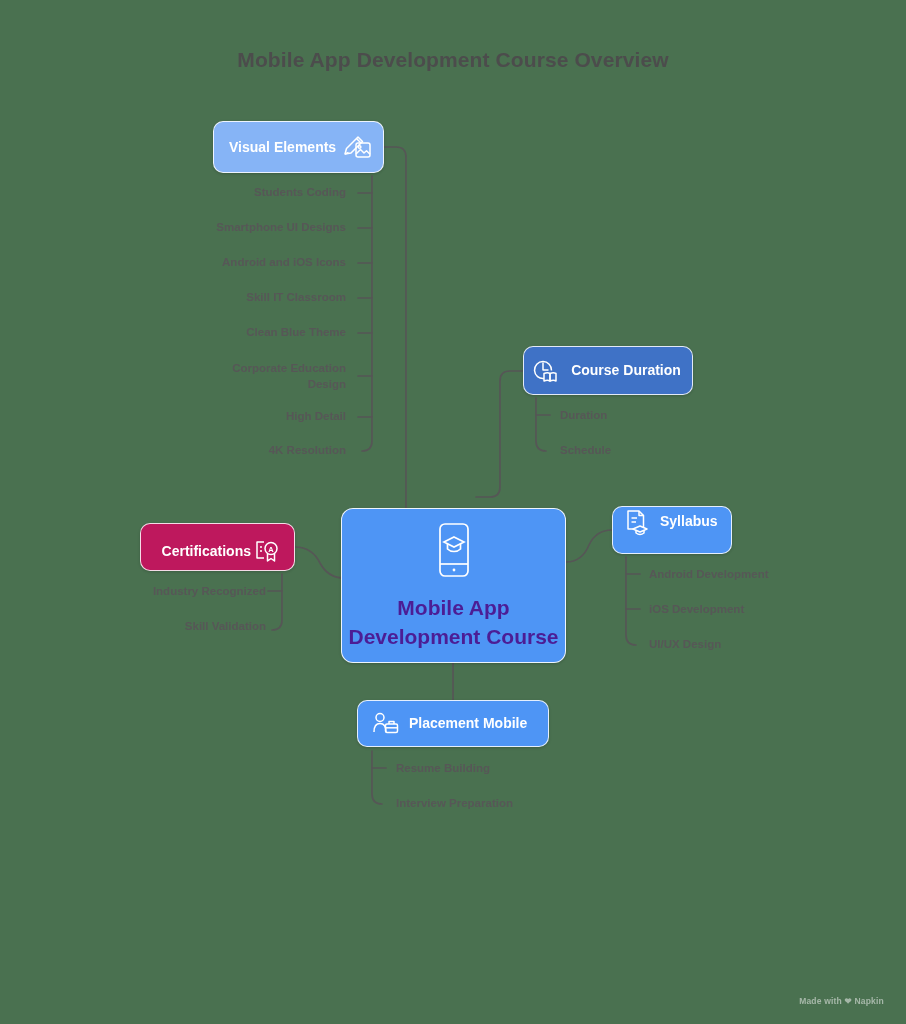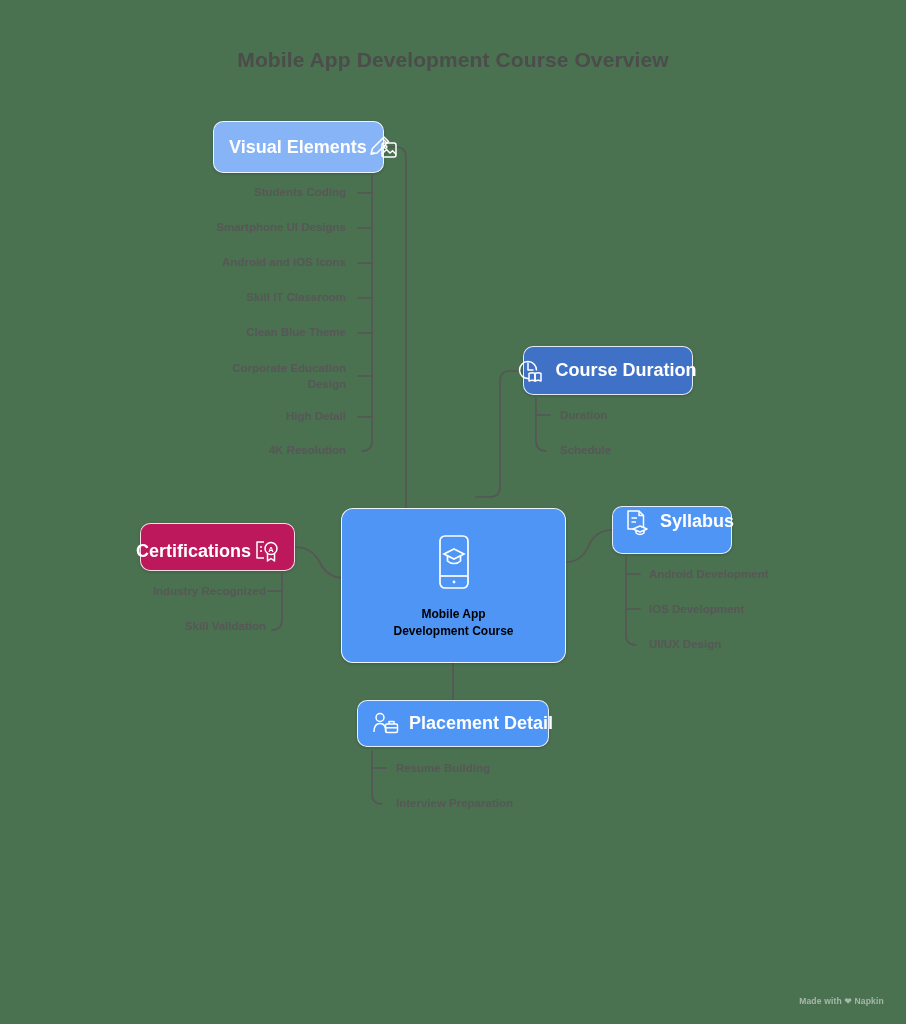--- a/index.html
+++ b/index.html
@@ -48,21 +48,21 @@
     display: flex;
     align-items: center;
     border-radius: 10px;
     color: #ffffff;
     font-weight: bold;
     box-shadow: 0 1px 3px rgba(0,0,0,0.18);
     border: 1.5px solid rgba(255,255,255,0.85);
   }
   .node .node-label {
     white-space: nowrap;
-    font-size: 18px;
+    font-size: 14px;
     line-height: 1.15;
   }
   .node .node-icon {
     display: flex;
     align-items: center;
     justify-content: center;
     flex: 0 0 auto;
   }
 
   
@@ -73,24 +73,24 @@
     height: 155px;
     background: #4e95f5;
     border-radius: 12px;
     flex-direction: column;
     justify-content: center;
     text-align: center;
     border: 1.5px solid rgba(255,255,255,0.9);
   }
   .center-node .center-title {
     margin-top: 10px;
-    font-size: 12px;
+    font-size: 21px;
     font-weight: bold;
     line-height: 1.35;
-    color: #000000;
+    color: #4c1d95;
   }
 
   
   .n-visual {
     left: 213px; top: 121px;
     width: 171px; height: 52px;
     background: #86b4f6;
     padding: 0 10px 0 15px;
     justify-content: space-between;
   }
@@ -291,21 +291,21 @@
   <div class="node n-placement">
     <span class="node-icon">
       <svg width="32" height="30" viewBox="0 0 32 30" fill="none" stroke="#ffffff" stroke-width="1.5" stroke-linejoin="round">
         <circle cx="11" cy="8.5" r="4"></circle>
         <path d="M5 23 C5 17.5 7.5 14.5 11 14.5 C14.5 14.5 17 17.5 17 23"></path>
         <rect x="16.5" y="15" width="12" height="8.5" rx="1.5"></rect>
         <path d="M20 15 L20 12.5 L25 12.5 L25 15"></path>
         <line x1="16.5" y1="18.8" x2="28.5" y2="18.8"></line>
       </svg>
     </span>
-    <span class="node-label">Placement Detail</span>
+    <span class="node-label">Placement Mobile</span>
   </div>
 
   <div class="subitem" style="left:396px; top:761px;">Resume Building</div>
   <div class="subitem" style="left:396px; top:796px;">Interview Preparation</div>
 
   <div class="watermark">Made with ❤ Napkin</div>
 
 </div>
 
 </body></html>

